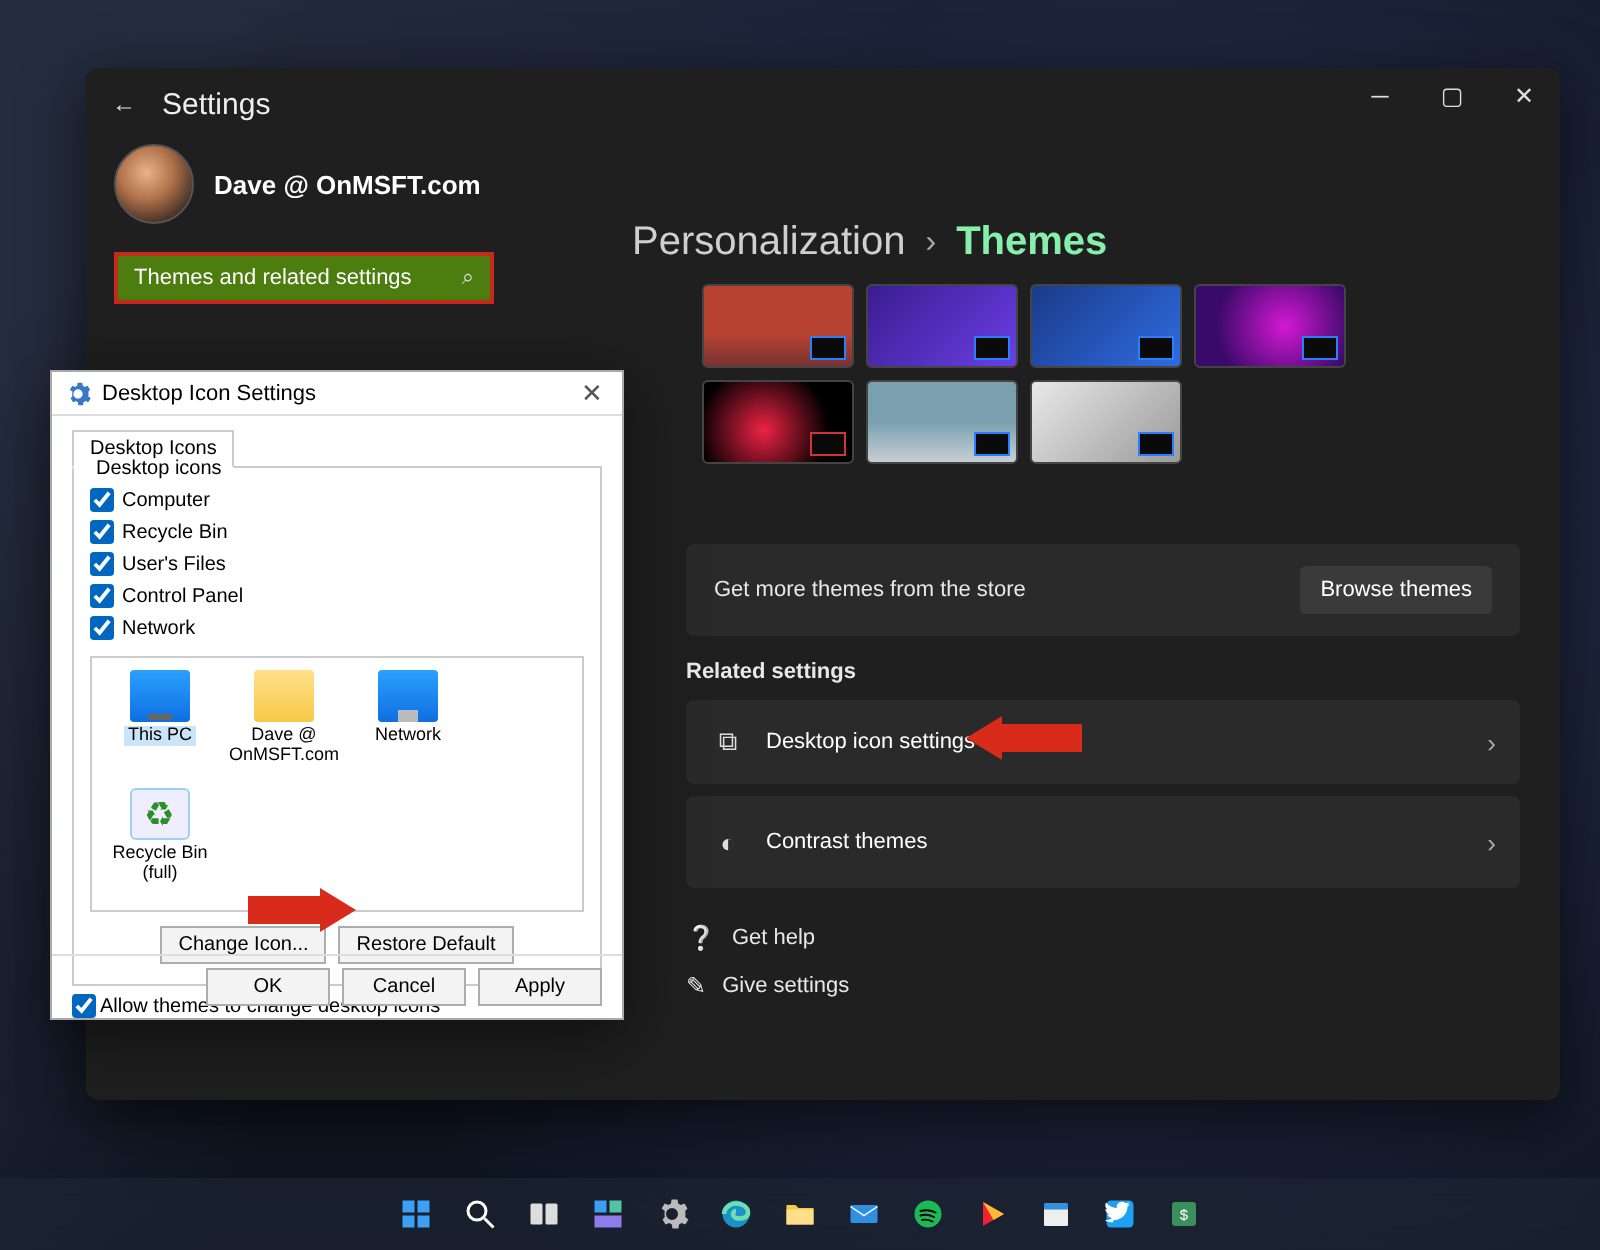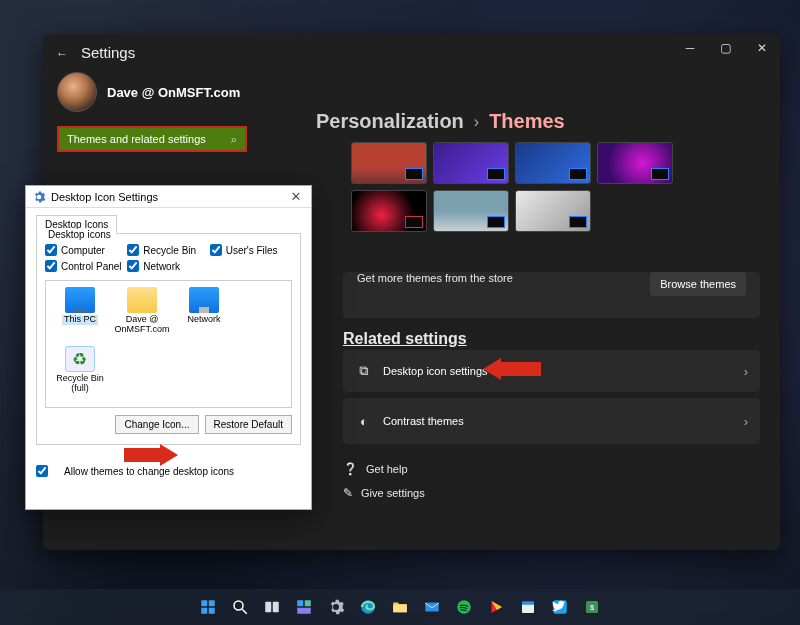--- a/index.html
+++ b/index.html
@@ -58,23 +58,23 @@
   .search-wrap input {
     flex:1; background:transparent; border:0; outline:0;
     color:#fff; font-size:11px;
   }
   .search-wrap .mag { font-size:11px; color:#ddd; }
 
   .breadcrumb {
     position:absolute; left:273px; top:76px;
     display:flex; align-items:center; gap:10px;
   }
-  .breadcrumb .lvl1 { font-size:20px; color:#cfcfcf; font-weight:700;}
+  .breadcrumb .lvl1 { font-size:20px; color:#cfcfcf; font-weight:400;}
   .breadcrumb .sep { font-size:16px; color:#aaa;}
-  .breadcrumb .lvl2 { font-size:20px; color:#fca5a5; font-weight:600;}
+  .breadcrumb .lvl2 { font-size:20px; color:#86efac; font-weight:600;}
 
   .theme-grid {
     position:absolute; left:308px; top:108px;
     display:grid; grid-template-columns: repeat(4, 76px); grid-auto-rows:42px;
     gap:6px;
   }
   .theme-thumb {
     width:76px; height:42px; border-radius:3px;
     background:#333; position:relative; overflow:hidden;
     border:1px solid #444;
@@ -88,32 +88,32 @@
   .tt2{background:linear-gradient(135deg,#3b1c8f,#6a3fe6);}
   .tt3{background:linear-gradient(135deg,#1a3a8a,#2f6ce0);}
   .tt4{background:radial-gradient(circle at 60% 50%, #d318d3,#3a0a6a 70%);}
   .tt5{background:radial-gradient(circle at 40% 60%,#e24,#000 65%);}
   .tt6{background:linear-gradient(180deg,#7aa0b0 50%,#c8cfd4 100%);}
   .tt7{background:linear-gradient(135deg,#e8e8e8,#9a9a9a);}
 
   .more-row {
     position:absolute; left:300px; top:238px; right:20px;
     height:46px; background:#2a2a2a; border-radius:4px;
-    display:flex; align-items:flex-start; padding:0 14px;
+    display:flex; align-items:center; padding:0 14px;
     font-size:11px; color:#e8e8e8;
     justify-content:space-between;
   }
   .browse-btn {
     background:#3a3a3a; border-radius:3px; padding:6px 10px;
     font-size:11px; color:#fff;
   }
 
   .section-title {
     position:absolute; left:300px; top:296px;
-    font-size:16px; color:#e8e8e8; font-weight:600;text-decoration:underline;
+    font-size:11px; color:#e8e8e8; font-weight:600;
   }
   .setting-row {
     position:absolute; left:300px; right:20px;
     height:42px; background:#2a2a2a; border-radius:4px;
     display:flex; align-items:center; padding:0 12px; gap:10px;
   }
   .row-desktop-icon { top:316px; }
   .row-contrast { top:364px; height:46px;}
   .setting-row .ico { width:18px; font-size:13px; color:#ddd; text-align:center;}
   .setting-row .txt { flex:1; }
@@ -170,21 +170,21 @@
     font-size:10px;
   }
   .group {
     border:1px solid #ccc; padding:8px 8px 10px 8px;
   }
   .group-label{
     font-size:10px; position:relative; top:-14px; background:#fff;
     padding:0 3px; display:inline-block;
   }
   .chk-grid{
-    display:grid; grid-template-columns:1fr 1fr 1fr;
+    display:grid; grid-template-columns:1fr;
     row-gap:4px; margin-top:-10px;
   }
   .chk{display:flex;align-items:center;gap:4px;font-size:10px;}
   .chk input{accent-color:#0067c0; width:12px;height:12px;}
   .icon-box{
     border:1px solid #ccc; margin-top:8px; padding:6px;
     display:flex; flex-wrap:wrap; gap:4px 6px;
     height:128px;
   }
   .desk-icon{
@@ -196,26 +196,26 @@
   .desk-icon.sel .cap{background:#cce4f7;padding:0 2px;}
   .pc-ic{background:linear-gradient(#2aa0ff,#0f6fe0);border-radius:2px;display:block;}
   .pc-ic::after{content:"";position:absolute;left:9px;top:22px;width:12px;height:3px;background:#666;}
   .folder-ic{background:linear-gradient(#ffe08a,#f7c948);border-radius:2px;}
   .net-ic{background:linear-gradient(#2aa0ff,#0f6fe0);border-radius:2px;}
   .net-ic::after{content:"";position:absolute;left:10px;top:20px;width:10px;height:6px;background:#bbb;}
   .bin-ic{background:#eef; border:1px solid #9cd0f7;border-radius:3px;}
   .bin-ic.full::after{content:"♻";position:absolute;left:6px;top:2px;color:#2a8f2a;font-size:17px;}
   .bin-ic.empty::after{content:"♻";position:absolute;left:6px;top:2px;color:#888;font-size:17px;opacity:.4;}
 
-  .dlg-btns{display:flex;gap:6px;justify-content:flex-end;margin-top:7px;}
+  .dlg-btns{display:flex;gap:6px;justify-content:center;margin-top:7px;}
   .dlg-btn{
     border:1px solid #adadad;background:#f3f3f3;
     padding:3px 8px;font-size:10px;min-width:62px;text-align:center;
   }
-  .allow-row{display:flex;align-items:center;gap:16px;margin-top:20px;font-size:10px;}
+  .allow-row{display:flex;align-items:center;gap:2px;margin-top:4px;font-size:10px;}
   .dlg-footer{
     position:absolute;left:0;right:0;bottom:0;height:32px;
     border-top:1px solid #ddd;
     display:flex;justify-content:flex-end;align-items:center;
     gap:6px;padding-right:10px;
   }
 
   
   .taskbar{
     position:absolute;left:0;right:0;bottom:0;height:36px;
@@ -384,20 +384,25 @@
       <input type="checkbox" checked="" style="accent-color: rgb(0, 103, 192); width: 12px; height: 12px;">
       <span>Allow themes to change desktop icons</span>
     </label>
   </div>
 
   <div class="arrow right" style="left:98px; top:258px;">
     <div class="shaft" style="width:36px;"></div>
       <div class="head"></div>
   </div>
 
+  <div class="dlg-footer">
+    <div class="dlg-btn">OK</div>
+    <div class="dlg-btn">Cancel</div>
+    <div class="dlg-btn">Apply</div>
+  </div>
 </div>
 
 <div class="taskbar">
   <div class="tb-item">
     <svg viewBox="0 0 24 24">
         <rect x="3" y="3" width="8" height="8" fill="#3ba0f3"></rect>
         <rect x="13" y="3" width="8" height="8" fill="#3ba0f3"></rect>
         <rect x="3" y="13" width="8" height="8" fill="#3ba0f3"></rect>
         <rect x="13" y="13" width="8" height="8" fill="#3ba0f3"></rect>
       </svg>

